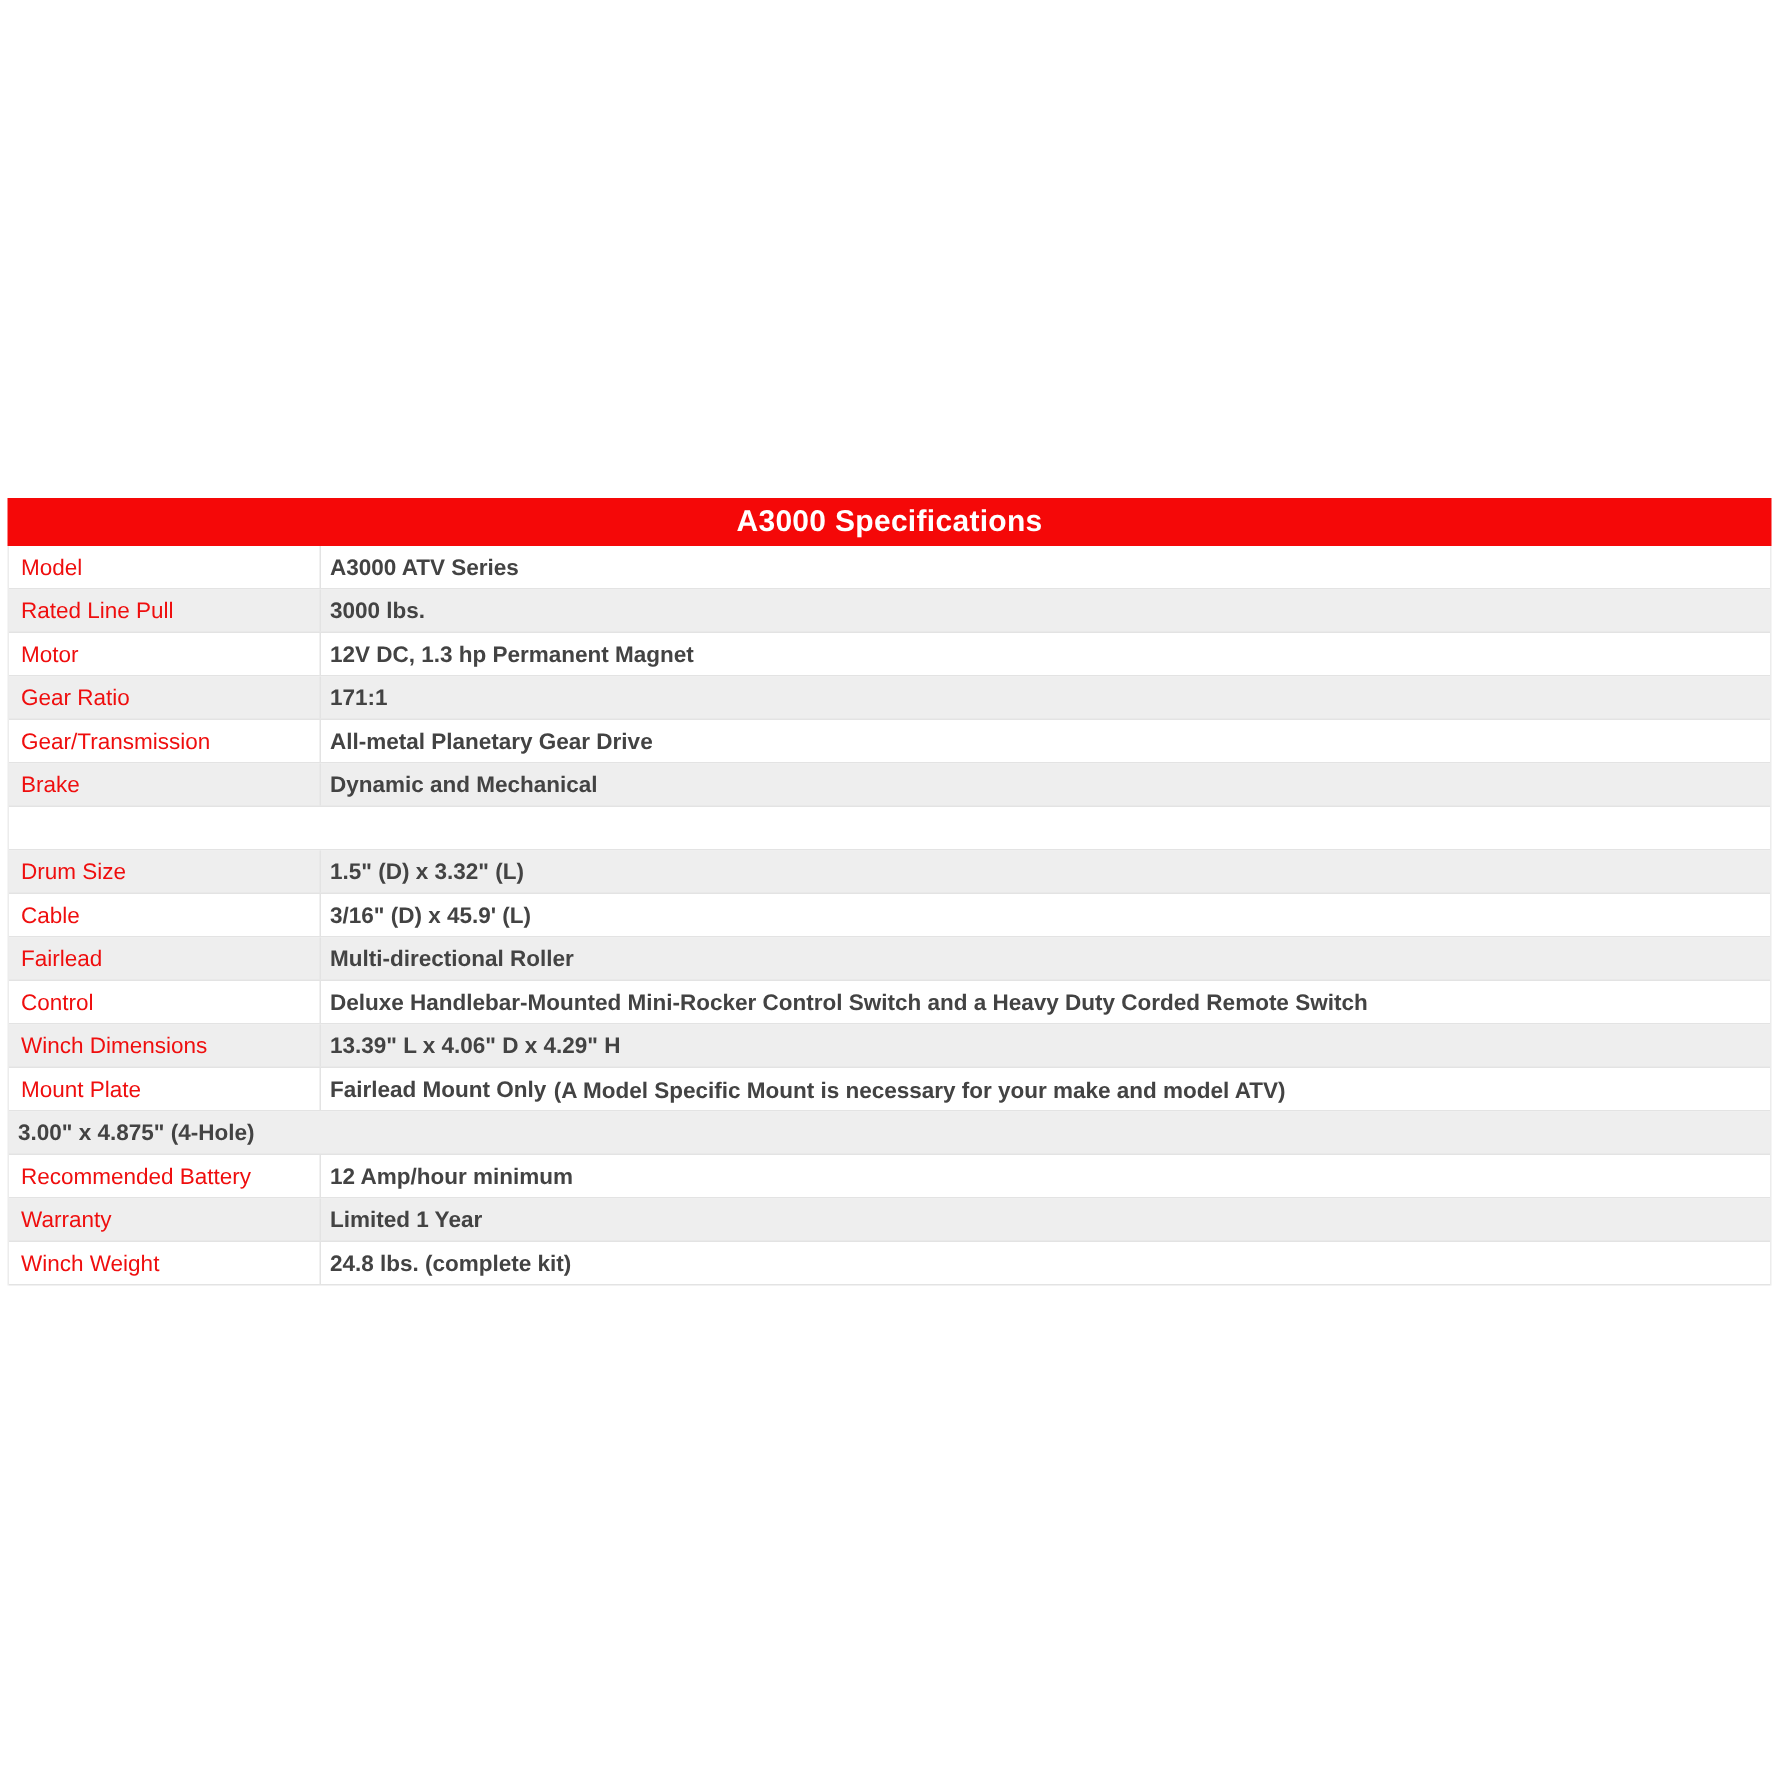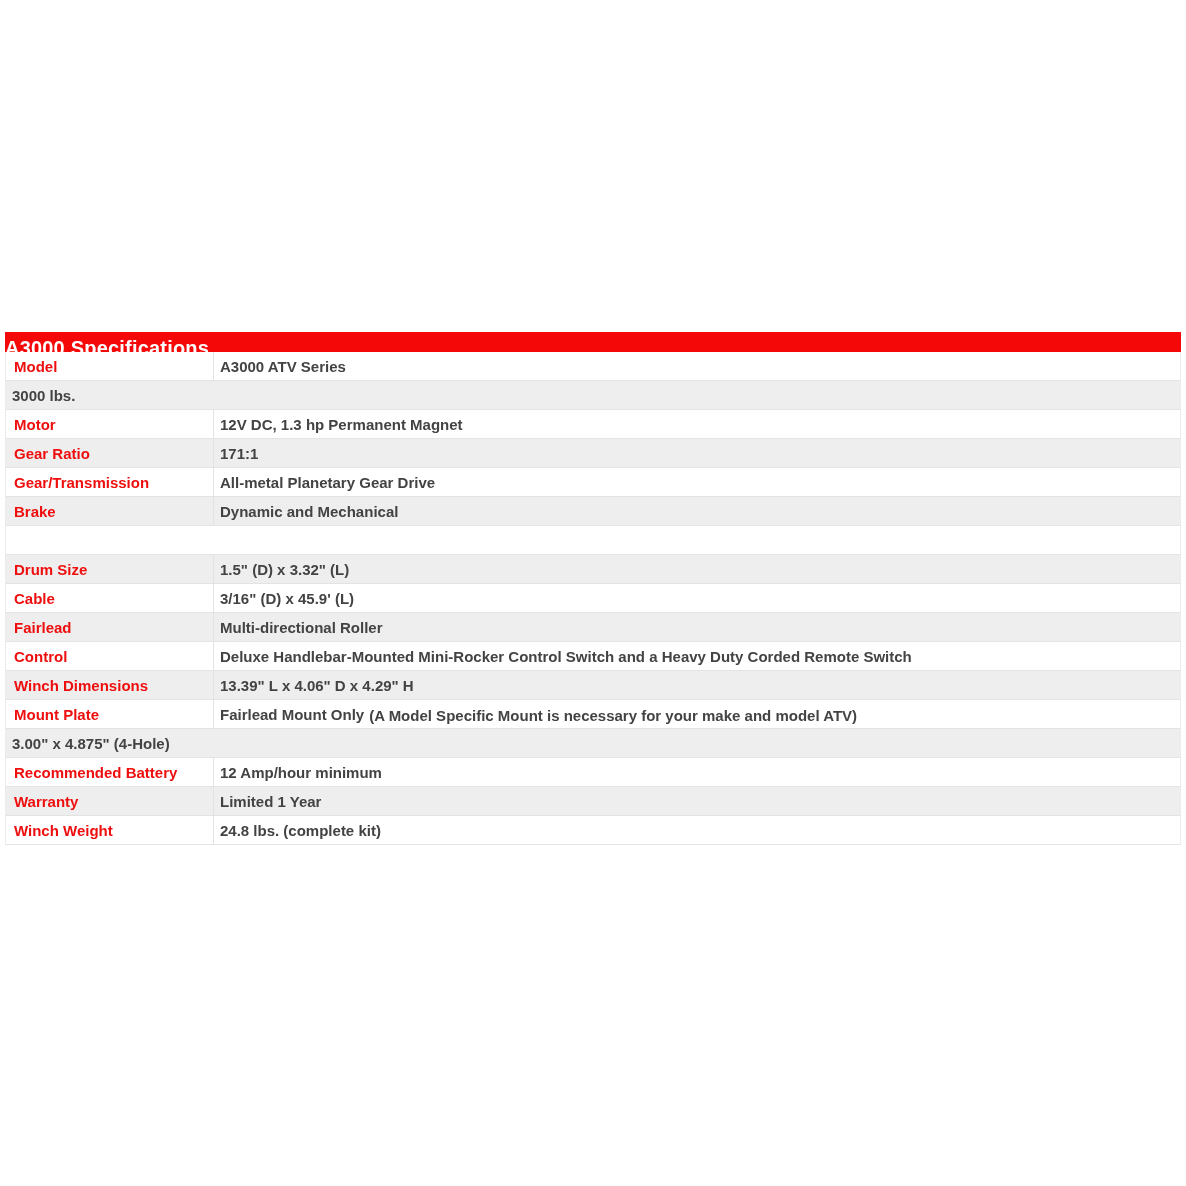--- a/index.html
+++ b/index.html
@@ -20,25 +20,26 @@
     position: relative;
     overflow: hidden;
   }
   .spec-table {
     position: absolute;
     top: 332px;
     left: 5px;
     width: 1176px;
   }
   .spec-header {
-    height: 20px;
+    height: 32px;
     background: var(--header-bg);
     color: #ffffff;
     font-weight: bold;
     font-size: 20px;
+    text-align: center;
     line-height: 32px;
     letter-spacing: 0.2px;
   }
   .spec-rows {
     border-left: 1px solid #ececec;
     border-right: 1px solid #ececec;
   }
   .spec-row {
     display: flex;
     height: 29px;
@@ -47,21 +48,21 @@
     align-items: stretch;
   }
   .spec-row.stripe {
     background: var(--stripe);
   }
   .cell-label {
     flex: 0 0 208px;
     width: 208px;
     padding-left: 8px;
     color: var(--label-red);
-    font-weight: bold;
+    font-weight: normal;
     font-size: 15px;
     display: flex;
     align-items: center;
     border-right: 1px solid var(--border);
     white-space: nowrap;
   }
   .cell-value {
     flex: 1 1 auto;
     padding-left: 6px;
     color: var(--value-gray);
@@ -85,20 +86,21 @@
 <div class="spec-table">
   <div class="spec-header">A3000 Specifications</div>
   <div class="spec-rows" id="spec-rows">
       <div class="spec-row">
         <div class="cell-label">Model</div>
         <div class="cell-value">
           <span>A3000 ATV Series</span>
         </div>
       </div>
       <div class="spec-row stripe">
+        <div class="cell-label">Rated Line Pull</div>
         <div class="cell-value">
           <span>3000 lbs.</span>
         </div>
       </div>
       <div class="spec-row">
         <div class="cell-label">Motor</div>
         <div class="cell-value">
           <span>12V DC, 1.3 hp Permanent Magnet</span>
         </div>
       </div>

